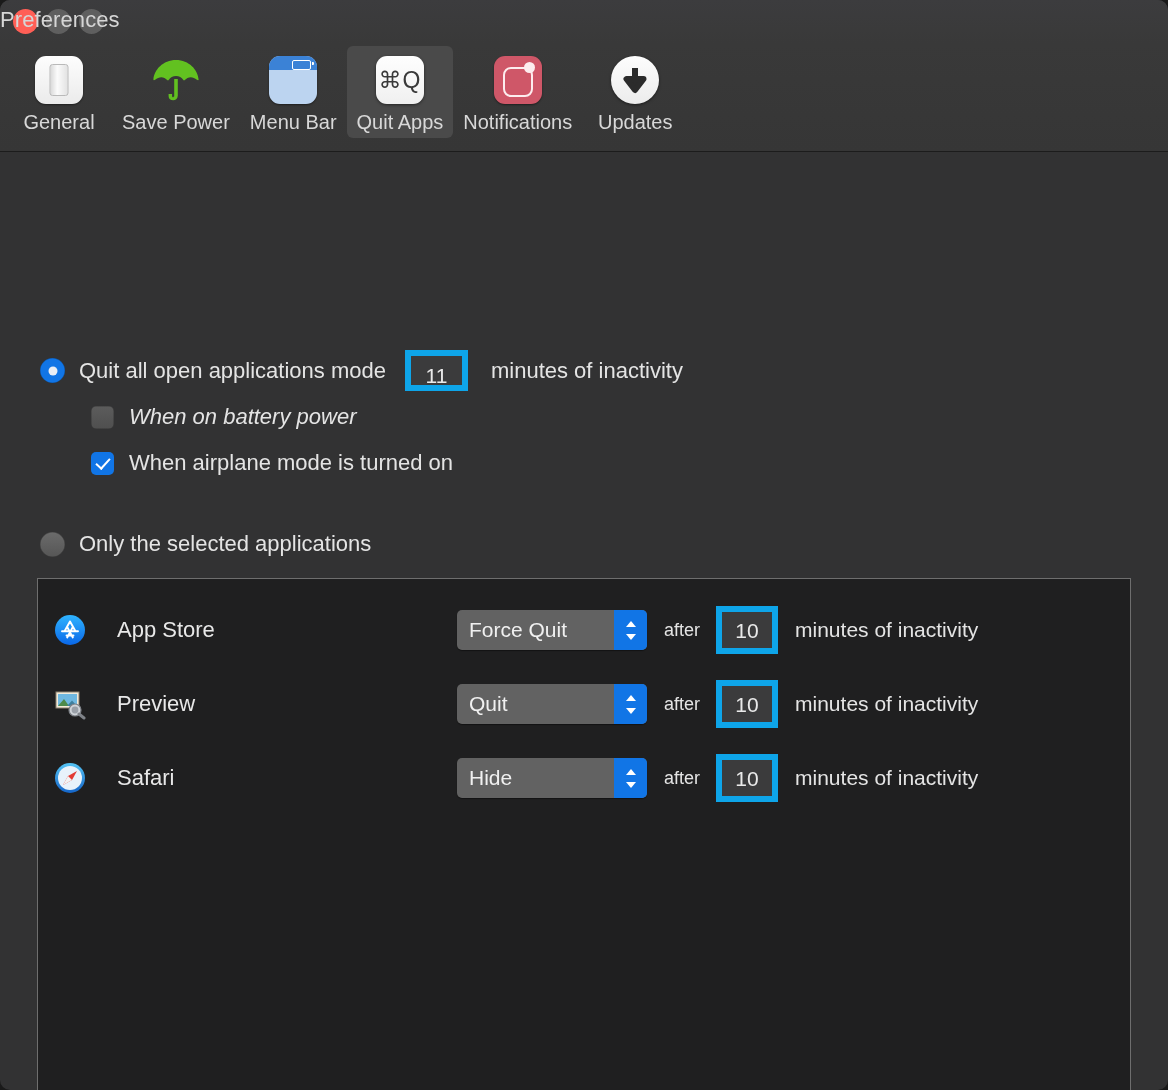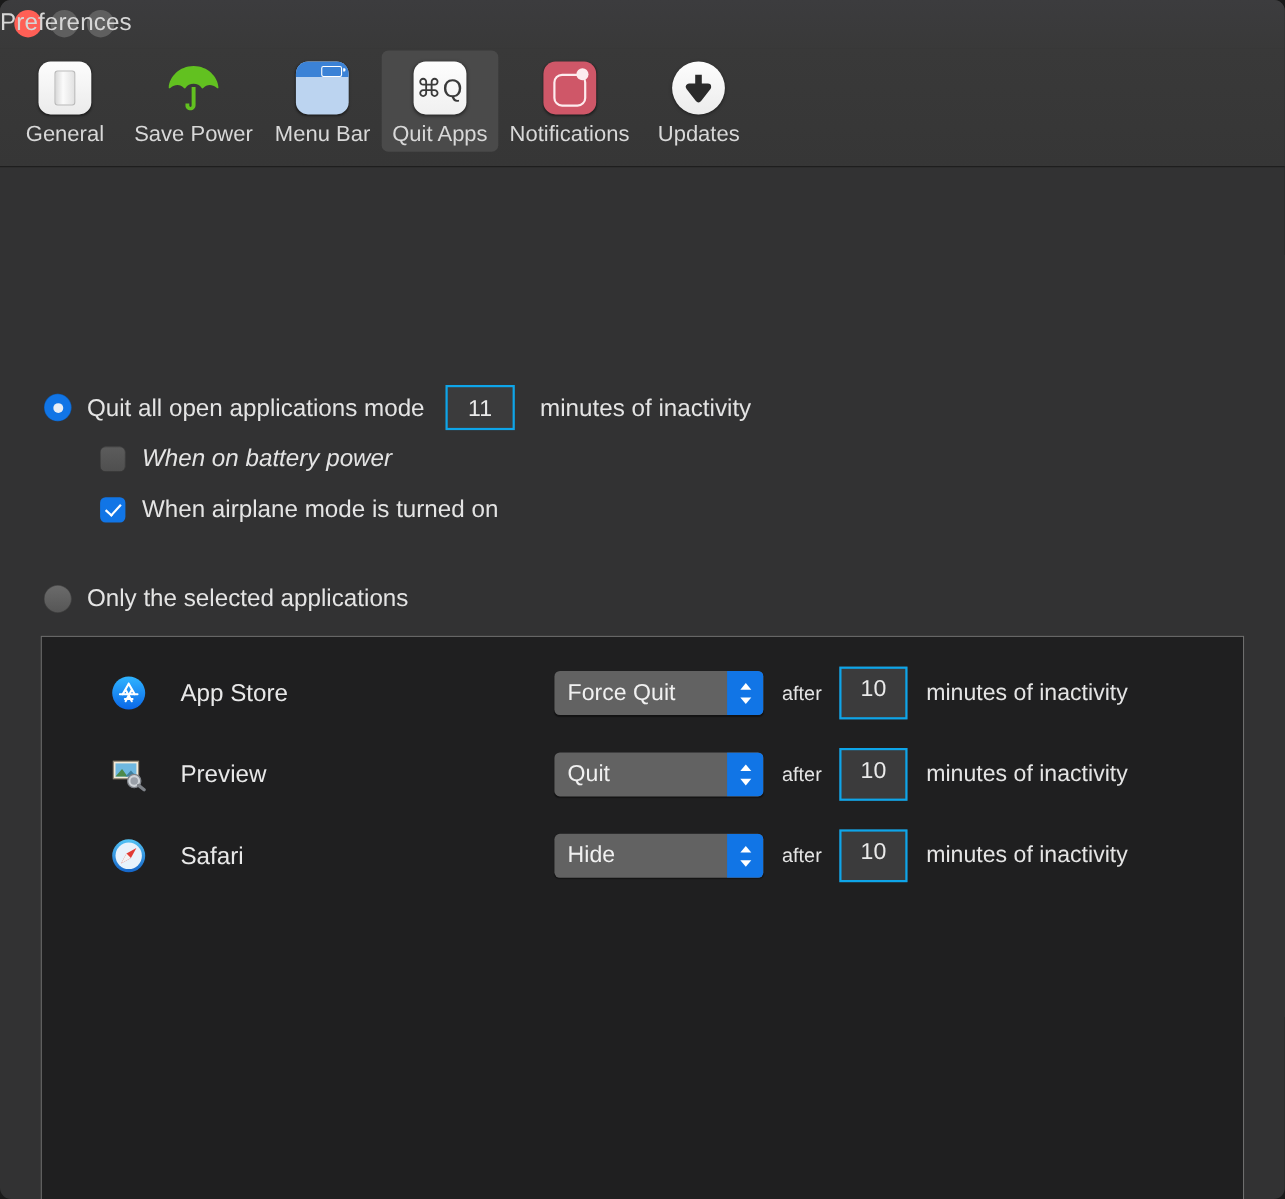--- a/index.html
+++ b/index.html
@@ -226,21 +226,21 @@
   }
 
   .lbl {
     color: #e4e4e4;
     font-size: 22px;
     white-space: nowrap;
   }
 
   .numfield {
     background: #3b3b3c;
-    border: 2px solid #0ea5e9;
+    border: 6px solid #0ea5e9;
     color: #eaeaea;
     font-size: 21px;
     text-align: center;
     box-sizing: border-box;
     padding: 0;
   }
   .numfield.big { width: 63px; height: 41px; line-height: 39px; }
   .numfield.sm  { width: 62px; height: 48px; line-height: 38px; }
 
   
@@ -255,21 +255,20 @@
     box-sizing: border-box;
     overflow: hidden;
   }
   .list-rows { padding-top: 14px; }
   .app-row {
     height: 74px;
     display: flex;
     align-items: center;
     padding-left: 16px;
     box-sizing: border-box;
-    margin-left: 47px;
   }
   .app-icon { width: 32px; height: 32px; flex: 0 0 auto; position: relative; }
   .app-name {
     margin-left: 31px;
     color: #e8e8e8;
     font-size: 22px;
     width: 340px;
     flex: 0 0 auto;
   }
 

